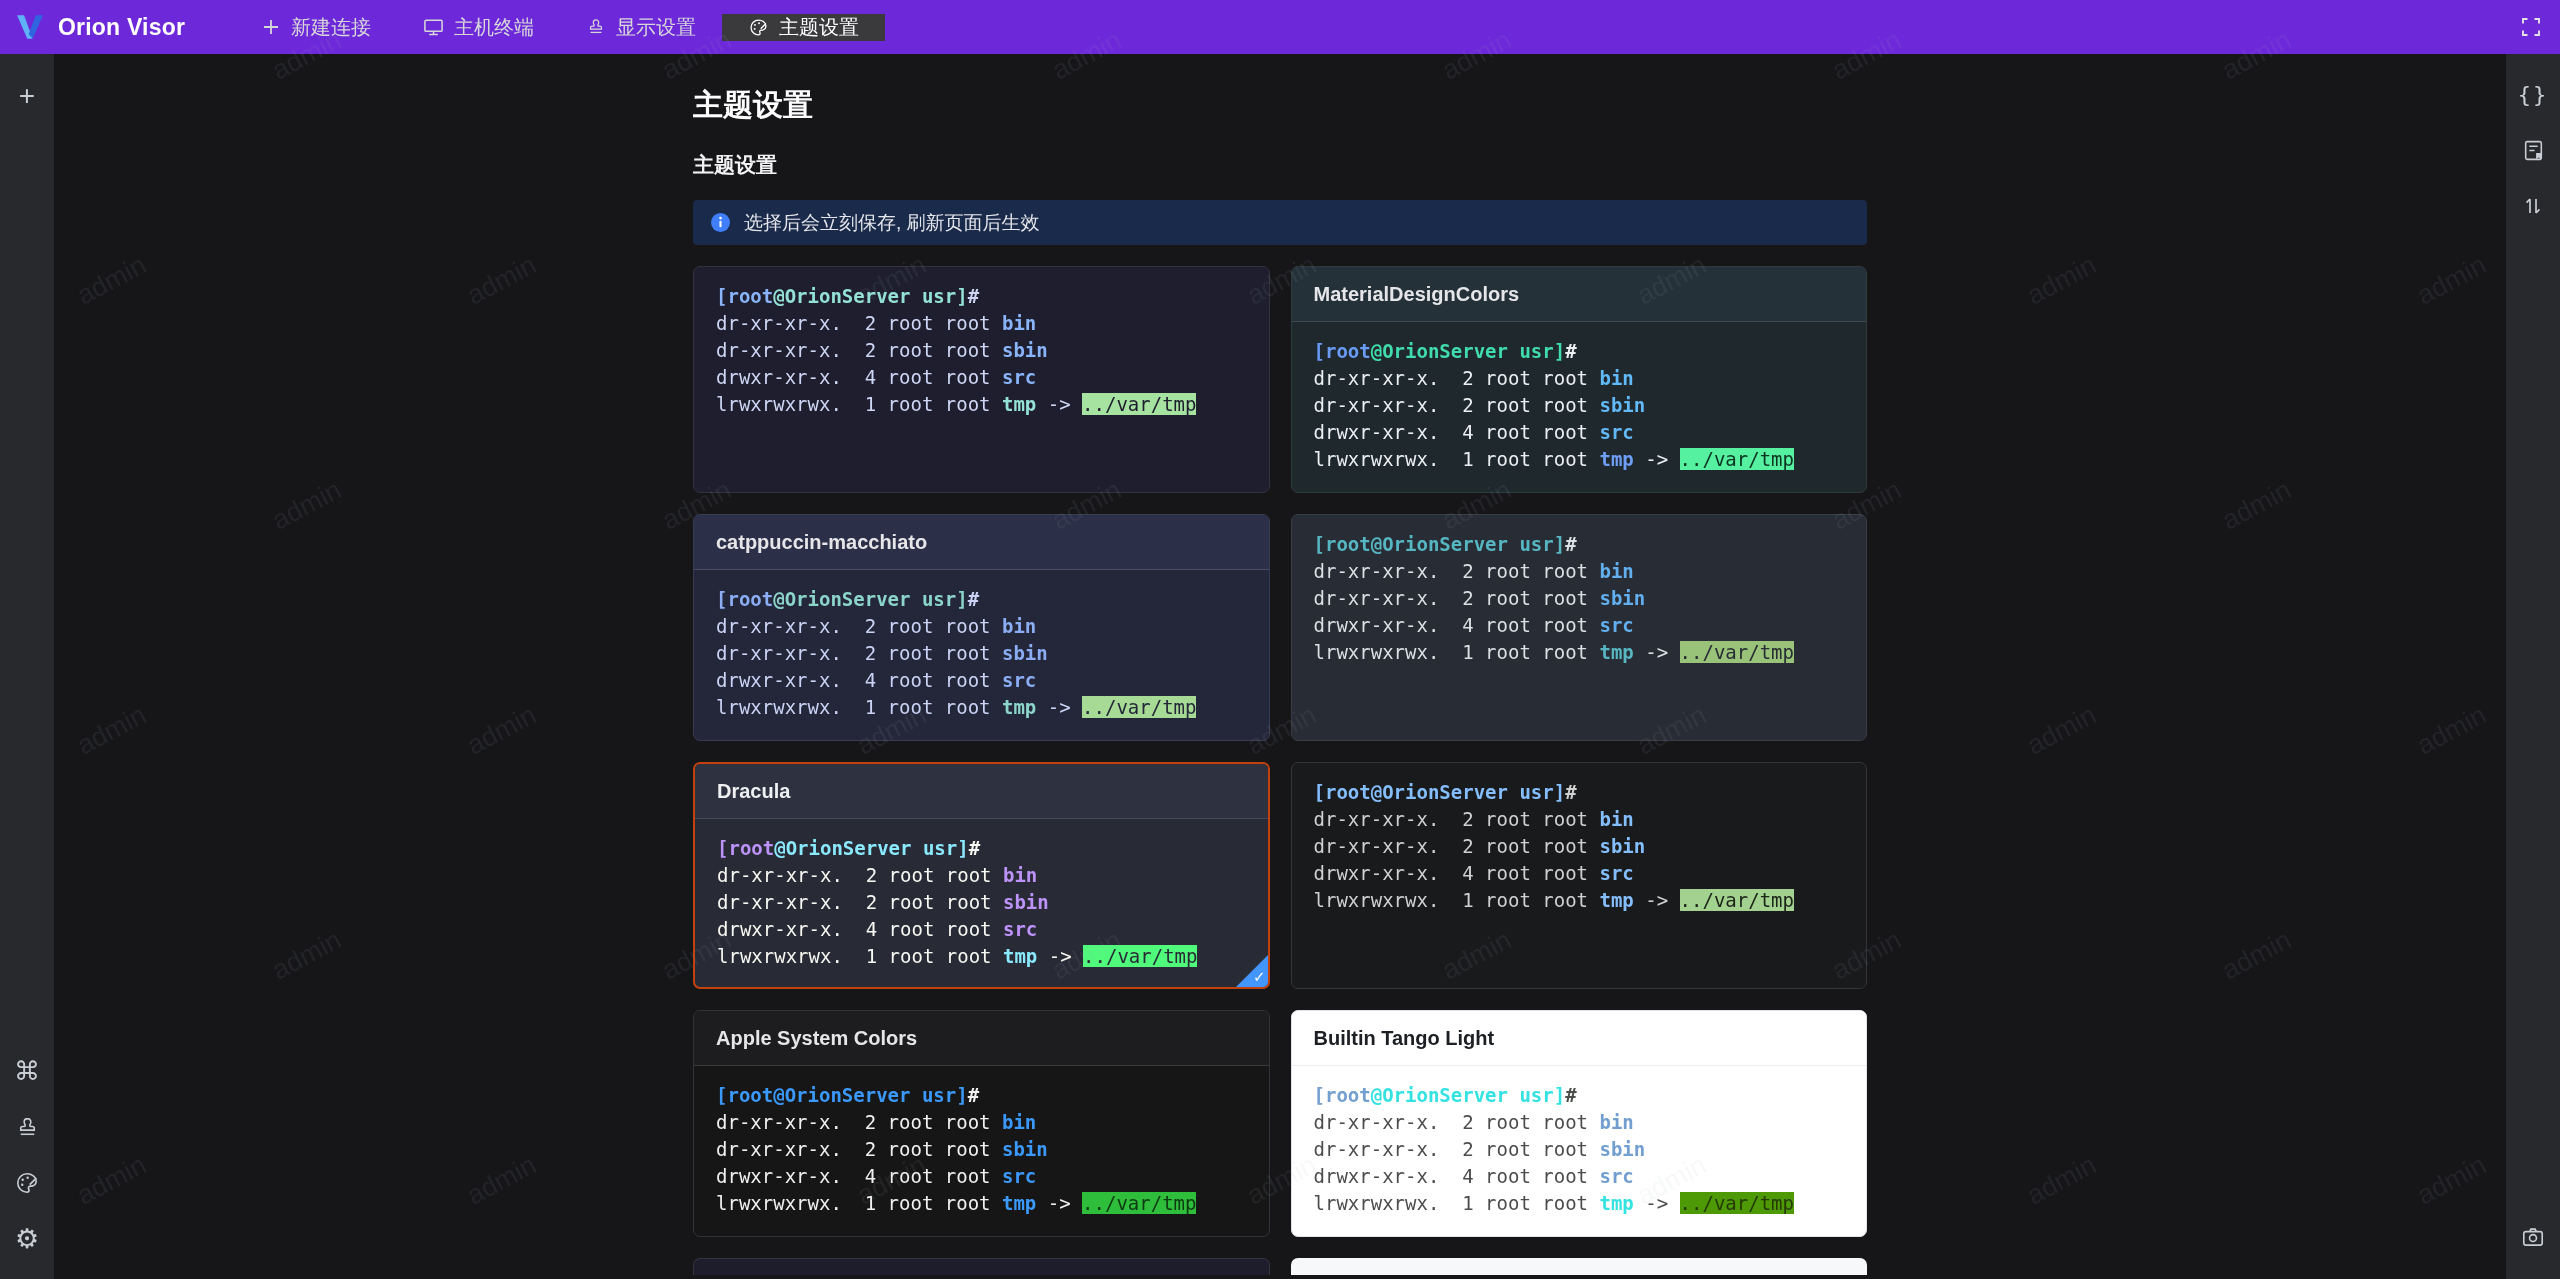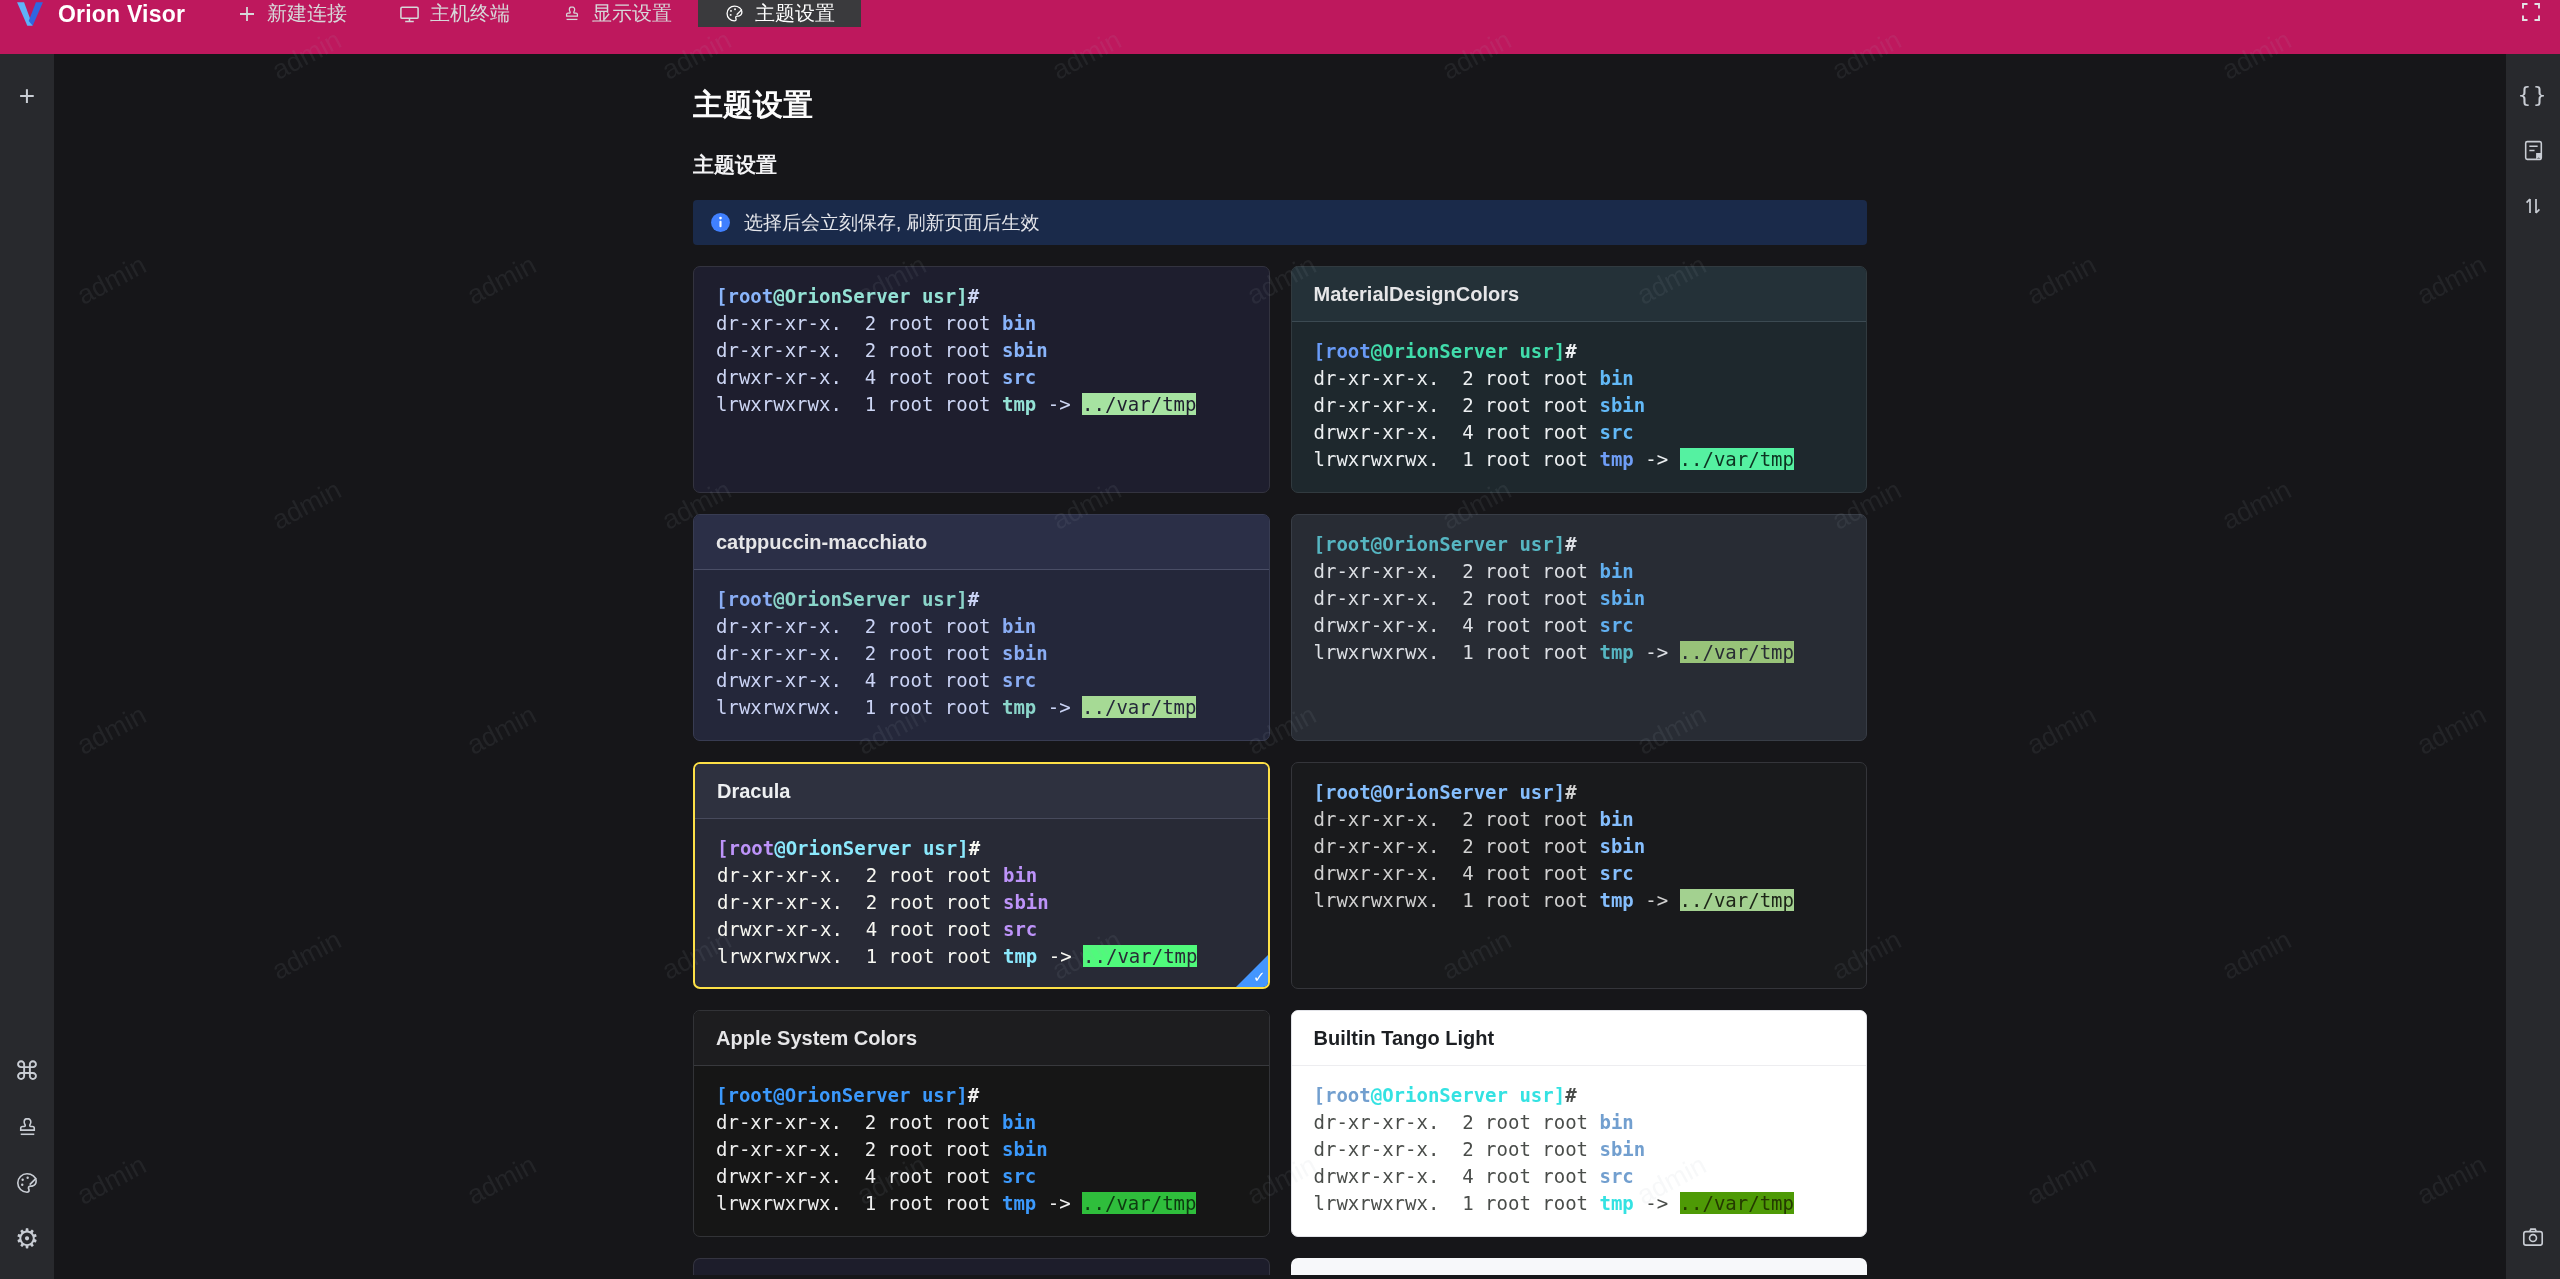--- a/index.html
+++ b/index.html
@@ -7,21 +7,21 @@
   body {
     font-family:"Liberation Sans","DejaVu Sans",sans-serif;
     background:#161619; color:#e6e6e8;
     position:relative;
   }
   
   .app { display:grid; width:100%; height:100%;
          grid-template-rows:54px 1fr;
          grid-template-columns:54px 1fr 54px; }
   
-  .topbar { grid-column:1 / 4; background:#be185d; display:flex; align-items:flex-start; }
+  .topbar { grid-column:1 / 4; background:#6d28d9; display:flex; align-items:center;gap:24px; }
   .logo-wrap { display:flex; align-items:center; gap:12px; padding:0 26px 0 14px; }
   .logo-text { font-size:23px; font-weight:bold; color:#ffffff; letter-spacing:.2px; }
   .tabs { display:flex; align-items:stretch; }
   .tab { display:flex; align-items:center; gap:10px; padding:0 26px; font-size:20px;
          color:#d7d7d9; cursor:pointer; }
   .tab.active { background:#3a3a3d; color:#ffffff; }
   .tab .ticon { display:flex; align-items:center; }
   .topbar-spacer { flex:1; }
   .fs-btn { display:flex; align-items:center; padding:0 17px; cursor:pointer; }
   
@@ -40,21 +40,21 @@
   .content { width:1174px; margin:0 auto; padding-top:32px; }
   .page-title { font-size:30px; line-height:38px; font-weight:bold; color:#fdfdfd; margin-bottom:28px; }
   .section-title { font-size:21px; line-height:26px; font-weight:bold; color:#f2f2f4; margin-bottom:22px; }
   .alert { height:45px; background:#1a2a4a; border-radius:4px; display:flex; align-items:center;
            gap:13px; padding:0 17px; margin-bottom:21px; }
   .alert-text { font-size:19px; color:#e5e6eb; }
   
   .grid { display:grid; grid-template-columns:1fr 1fr; gap:21px; }
   .card { position:relative; height:227px; border-radius:7px; overflow:hidden;
           background:var(--bg); border:1px solid var(--bd); cursor:pointer; }
-  .card.selected { border:2px solid #fde047; }
+  .card.selected { border:2px solid #c2410c; }
   .card-header { height:55px; display:flex; align-items:center; padding:0 22px;
                  background:var(--hbg); border-bottom:1px solid var(--dv); }
   .card-title { font-size:20px; font-weight:bold; color:var(--tc); }
   .card-body { padding:16px 22px 0; }
   .term { font-family:"DejaVu Sans Mono",monospace; font-size:19px; line-height:27px;
           color:var(--fg); white-space:pre; }
   .tline.prompt { font-weight:bold; }
   .p-root { color:var(--root); }
   .p-host { color:var(--host); }
   .p-hash { color:var(--fg); }

